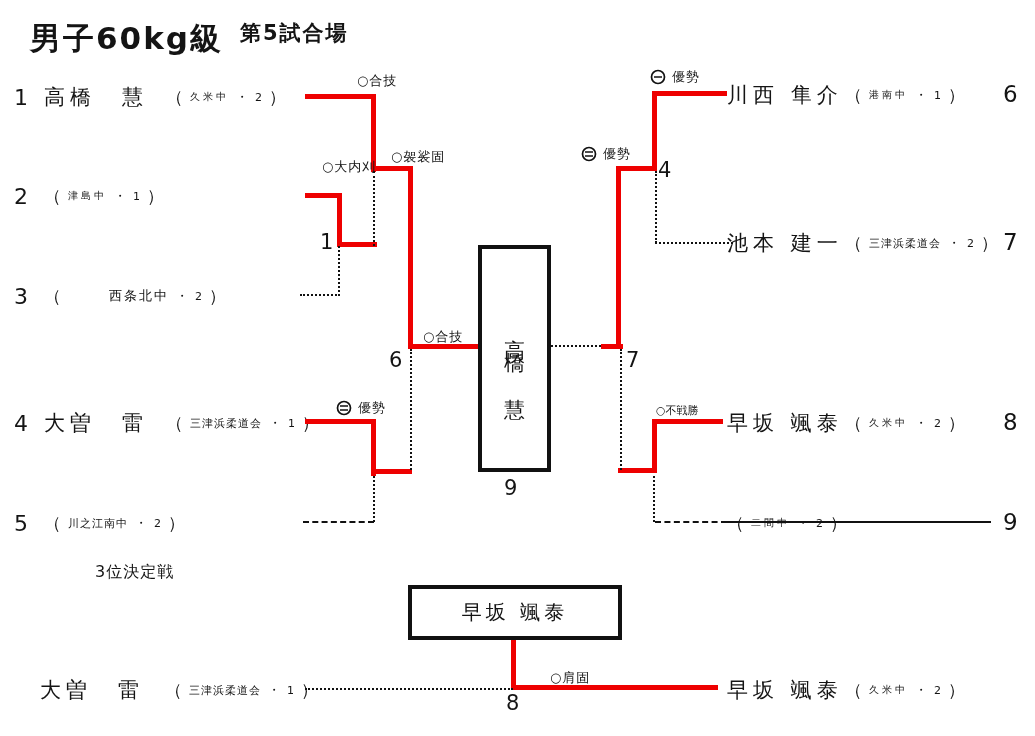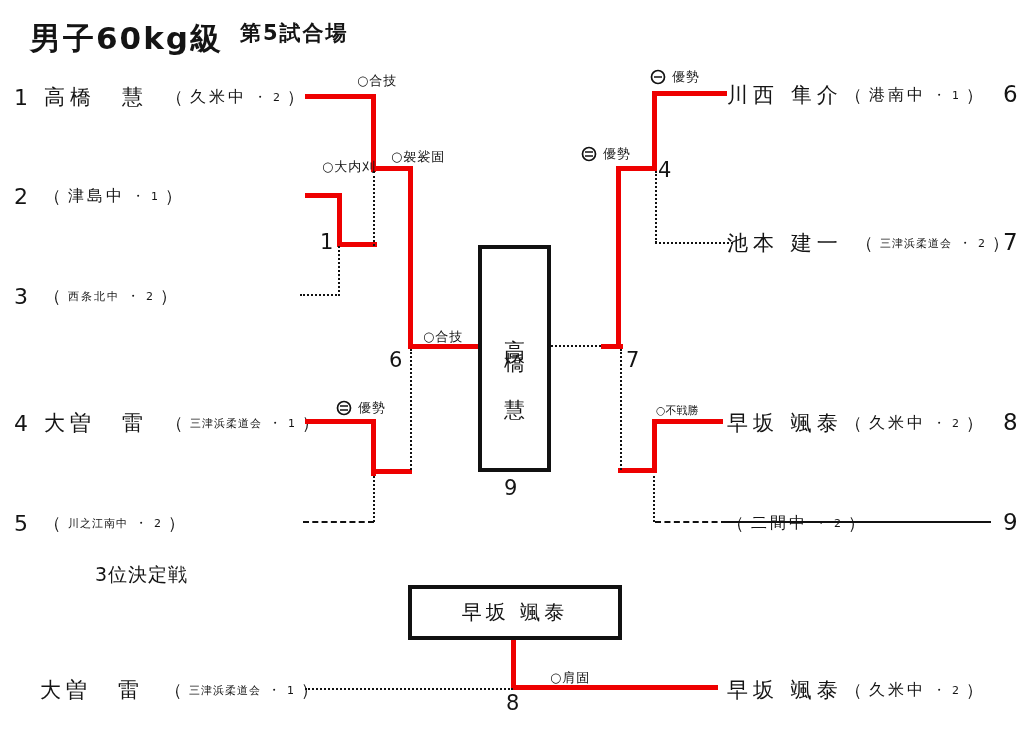--- a/index.html
+++ b/index.html
@@ -11,31 +11,31 @@
   
   .title{font-size:31px;font-weight:bold;letter-spacing:2px;}
   .subtitle{font-size:21px;font-weight:bold;letter-spacing:2px;}
   .prow{position:absolute;display:flex;align-items:center;white-space:nowrap;height:26px;}
   .seed{font-size:22px;width:30px;flex:0 0 30px;}
   .pname{font-size:21px;letter-spacing:5px;display:inline-block;width:122px;flex:0 0 122px;}
   .pname.rt{width:118px;flex:0 0 118px;}
   .pname.bt{width:125px;flex:0 0 125px;}
   .paren{display:inline-flex;align-items:center;gap:7px;}
   .pr{font-size:17px;}
-  .school{font-size:16px;letter-spacing:3px;}
+  .school{font-size:10px;letter-spacing:3px;}
   .dotsep{font-size:12px;}
   .grade{font-size:11px;}
   .sz-sm .school{font-size:11px;letter-spacing:1px;}
-  .sz-md .school{font-size:11px;letter-spacing:2px;}
+  .sz-md .school{font-size:13px;letter-spacing:2px;margin-left:41px;}
   .rseed{position:absolute;font-size:23px;}
   .mnum{position:absolute;font-size:21px;}
   .ann{position:absolute;font-size:13px;letter-spacing:1px;}
   .ann-sm{font-size:11px;letter-spacing:0;}
   .yusei{position:absolute;display:flex;align-items:center;gap:6px;font-size:13px;letter-spacing:1px;}
-  .thirdlabel{font-size:19px;letter-spacing:1px;}
+  .thirdlabel{font-size:16px;letter-spacing:1px;}
   
   .red-h{position:absolute;height:5px;background:var(--red,#ee0000);}
   .red-v{position:absolute;width:5px;background:var(--red,#ee0000);}
   .dot-h{position:absolute;height:0;border-top:2px dotted #111;}
   .dot-v{position:absolute;width:0;border-left:2px dotted #111;}
   .dash-h{position:absolute;height:0;border-top:2px dashed #111;}
   .strikeline{position:absolute;height:2px;background:#111;}
   
   .final-box{position:absolute;left:478px;top:245px;width:73px;height:227px;border:4px solid #111;
     background:#fff;box-sizing:border-box;display:flex;align-items:center;justify-content:center;z-index:3;}
@@ -111,21 +111,21 @@
     <span class="paren">
         <span class="pr">（</span>
         <span class="school">港南中</span>
         <span class="dotsep">・</span>
         <span class="grade">1</span>
         <span class="pr">）</span>
       </span>
   </div>
   <span class="rseed" style="left:1003px;top:81px;">6</span>
 
-  <div class="prow sz-sm" style="left:727px;top:230px;gap:11px;">
+  <div class="prow sz-sm" style="left:727px;top:230px;">
     <span class="pname rt">池本 建一</span>
     <span class="paren">
         <span class="pr">（</span>
         <span class="school">三津浜柔道会</span>
         <span class="dotsep">・</span>
         <span class="grade">2</span>
         <span class="pr">）</span>
       </span>
   </div>
   <span class="rseed" style="left:1003px;top:229px;">7</span>

